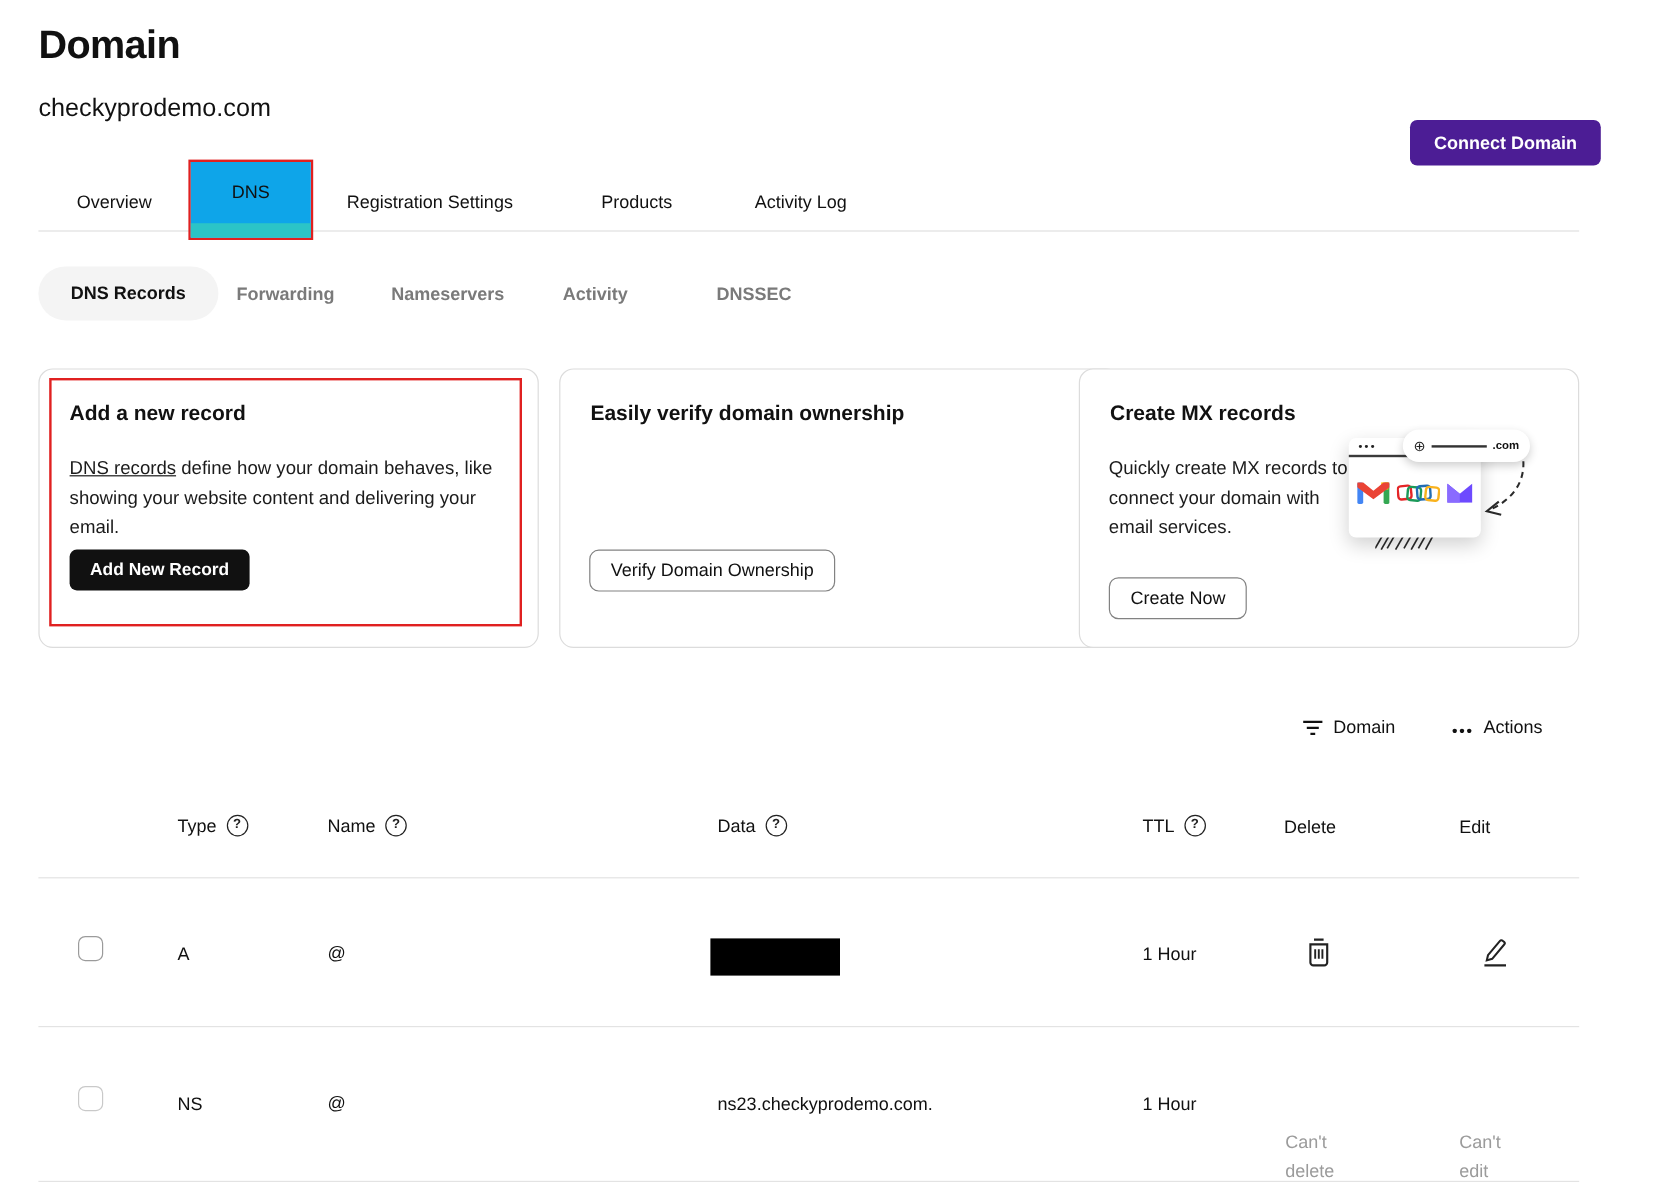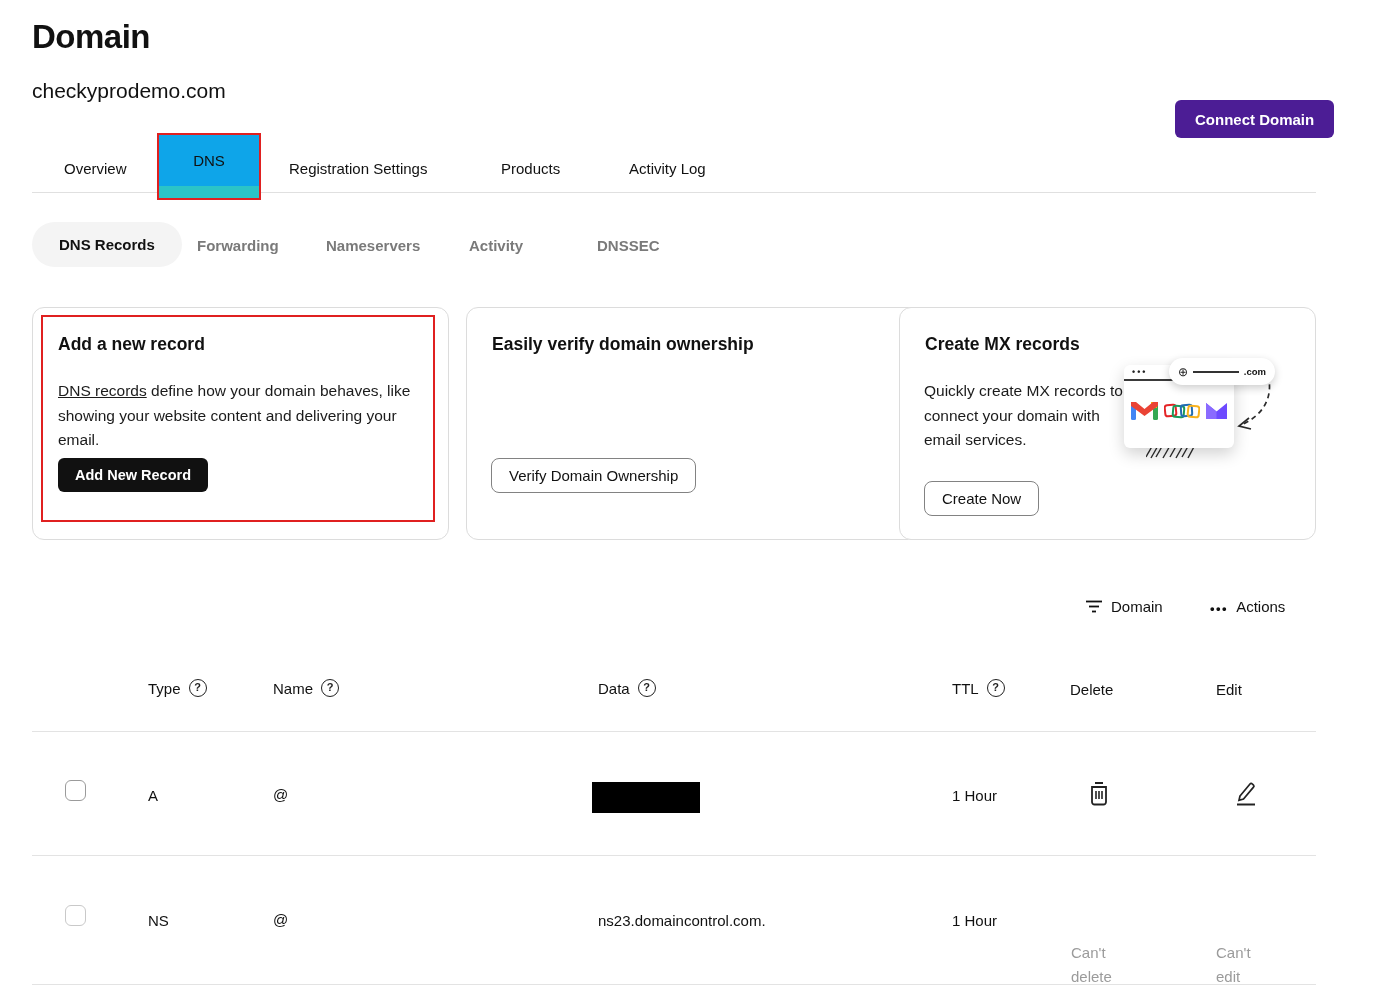--- a/index.html
+++ b/index.html
@@ -277,18 +277,18 @@
     <path d="M7 16 L17 4 a1.5 1.5 0 0 1 2.2 -0.1 L20.5 5 a1.5 1.5 0 0 1 0 2.1 L10.5 19 L6 20.3 Z" fill="none" stroke="#222" stroke-width="1.7"></path>
     <line x1="4" y1="24.5" x2="22" y2="24.5" stroke="#222" stroke-width="2"></line>
   </svg>
 </div>
 
 <div class="abs row-divider div-2"></div>
 
 <div class="abs checkbox cb-2"></div>
 <div class="abs cell c-type2">NS</div>
 <div class="abs cell c-name2">@</div>
-<div class="abs cell c-data2">ns23.domaincontrol.com.</div>
+<div class="abs cell c-data2">ns23.checkyprodemo.com.</div>
 <div class="abs cell c-ttl2">1 Hour</div>
 <div class="abs cant c-cantdel">Can't delete</div>
 <div class="abs cant c-cantedit">Can't edit</div>
 
 <div class="abs row-divider div-3"></div>
 
 </body></html>

